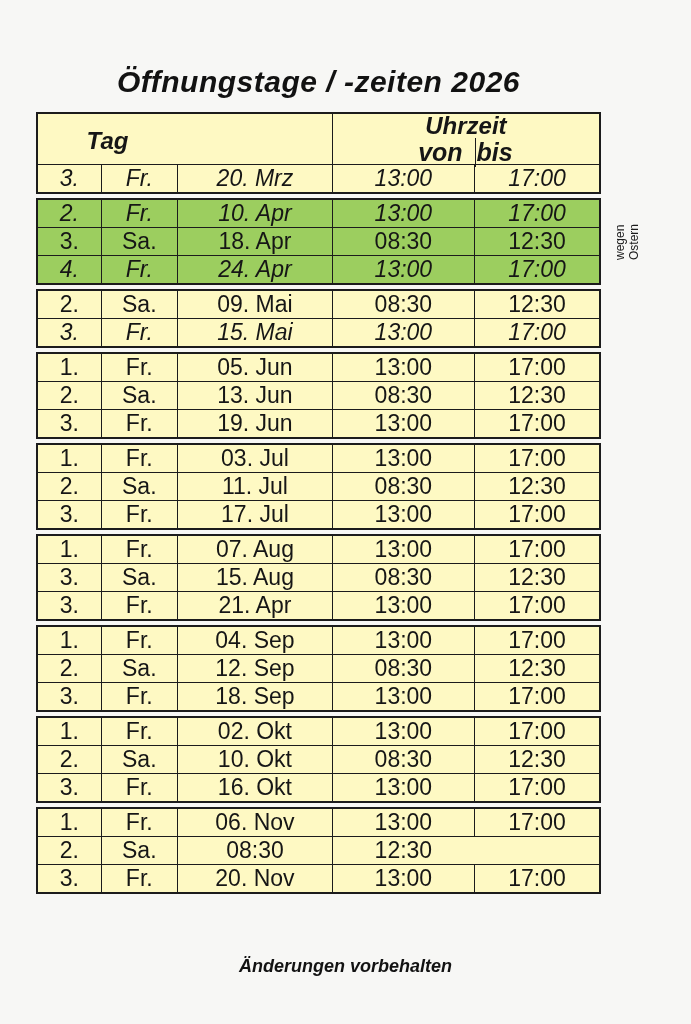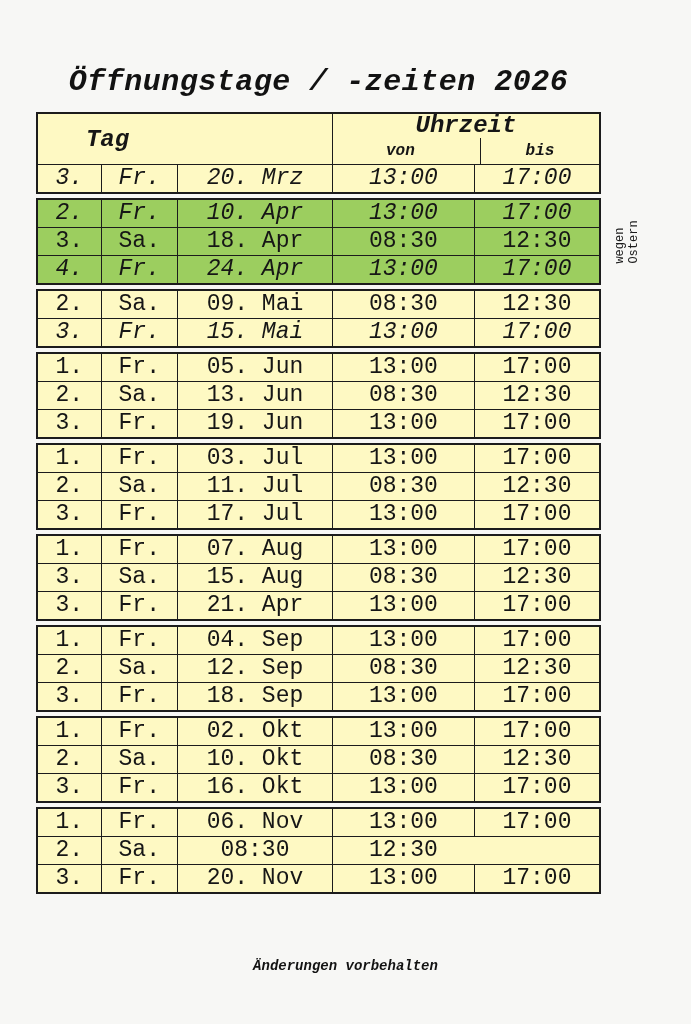--- a/index.html
+++ b/index.html
@@ -9,21 +9,20 @@
     height: 1024px;
     background: #f7f7f5;
     font-family: "Liberation Sans", sans-serif;
     color: #161616;
     overflow: hidden;
   }
   .page {
     position: relative;
     width: 691px;
     height: 748px;
-    font-family: Liberation Mono, monospace;
   }
   .title {
     margin: 0;
     padding-top: 64px;
     margin-left: 36px;
     width: 565px;
     text-align: center;
     font-size: 30px;
     line-height: 36px;
     font-weight: bold;
@@ -58,32 +57,32 @@
     display: flex; align-items: center; justify-content: center;
   }
   .h-datum {
     grid-column: 3 / 4;
     border-left: 1.5px solid #1c1c1c;
     display: flex; align-items: center; justify-content: center;
   }
   .h-uhrzeit-zone {
     grid-column: 4 / 6;
     border-left: 1.5px solid #1c1c1c;
-    display: flex; flex-direction: column;
+    display: flex; flex-direction: column; align-items: center;
   }
   .h-uhrzeit {
     height: 24px;
     display: flex; align-items: center; justify-content: center;
     line-height: 24px;
   }
   .h-vonbis {
     flex: 1;
     display: grid;
     grid-template-columns: 143fr 126fr;
-    font-size: 16px;
+    font-size: 25px;
     gap: 12px;
   }
   .h-vonbis > div {
     display: flex; align-items: center; justify-content: center;
   }
   .h-bis { border-left: 1.5px solid #1c1c1c; }
 
   
   .rows-attached { border-top: 1.5px solid #1c1c1c; }
   .row {
@@ -120,21 +119,21 @@
     text-align: left;
     color: #1b1b1b;
   }
   .side-note-inner span { display: block; }
 
   
   .footer {
     margin-top: 62px;
     width: 691px;
     text-align: center;
-    font-size: 14px;
+    font-size: 18px;
     line-height: 20px;
     font-weight: bold;
     font-style: italic;
     color: #121212;
   }
 </style>
 </head>
 <body>
 
 <div class="page">

